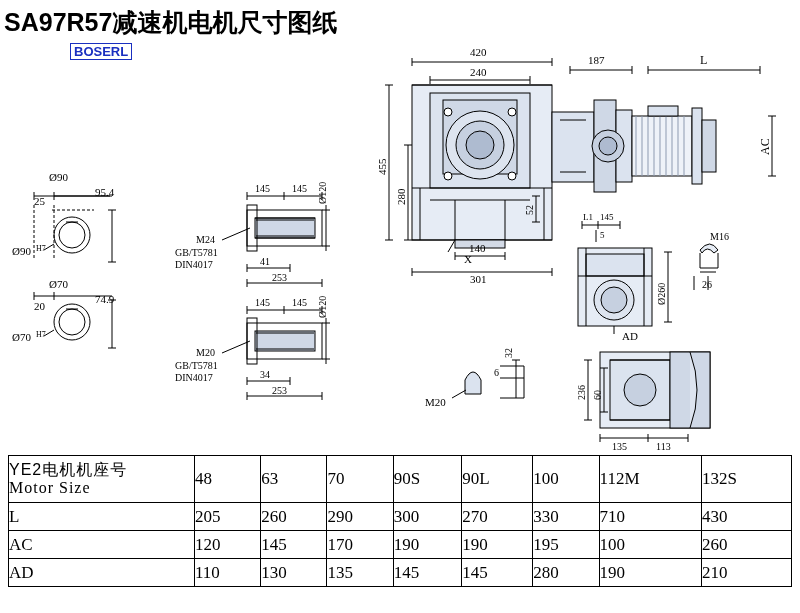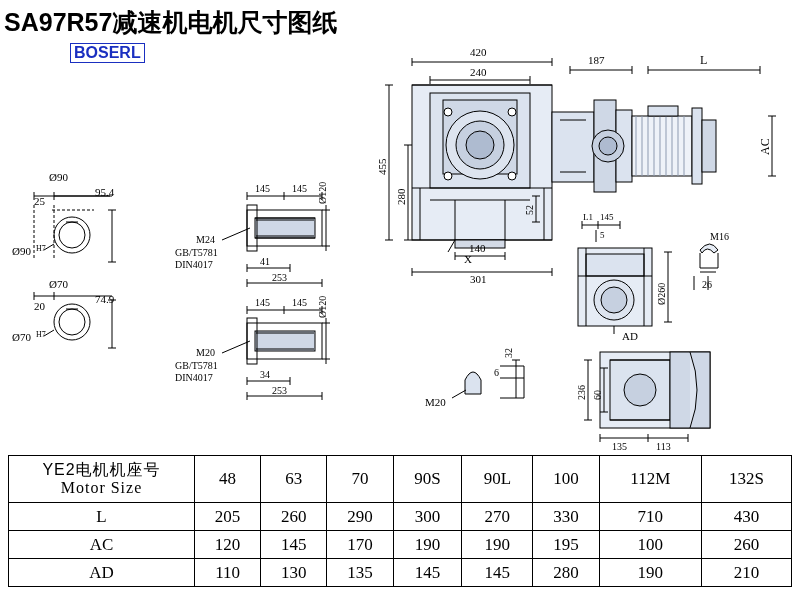--- a/index.html
+++ b/index.html
@@ -12,34 +12,34 @@
     overflow:hidden;
   }
   .title{
     position:absolute;left:4px;top:6px;
     font-family:"Liberation Sans", sans-serif;
     font-weight:bold;font-size:25px;letter-spacing:0px;
   }
   .brand{
     position:absolute;left:70px;top:43px;
     font-family:"Liberation Sans", sans-serif;
-    font-weight:bold;font-size:16px;color:#1a2fc0;
+    font-weight:bold;font-size:13px;color:#1a2fc0;
     border:1px solid #1a2fc0;padding:0px 3px;
   }
   .dwg{position:absolute;left:0;top:0;width:800px;height:613px;}
   
   .spec-table{
     position:absolute;left:8px;top:455px;width:784px;
     border-collapse:collapse;
     font-family:"Liberation Serif", serif;
     font-size:17px;
   }
   .spec-table td,.spec-table th{
     border:1px solid #000;
-    text-align:center;
+    text-align:left;
     height:27px;
     font-weight:normal;
     padding:0;
   }
   .spec-table .hdr-label{
     width:185px;line-height:1.15;font-size:16px;letter-spacing:1px;
   }
   .spec-table .rowlabel{font-size:17px;}
   .spec-table tr:first-child td{height:46px;}
   .cn{font-family:"Liberation Sans", sans-serif;}

